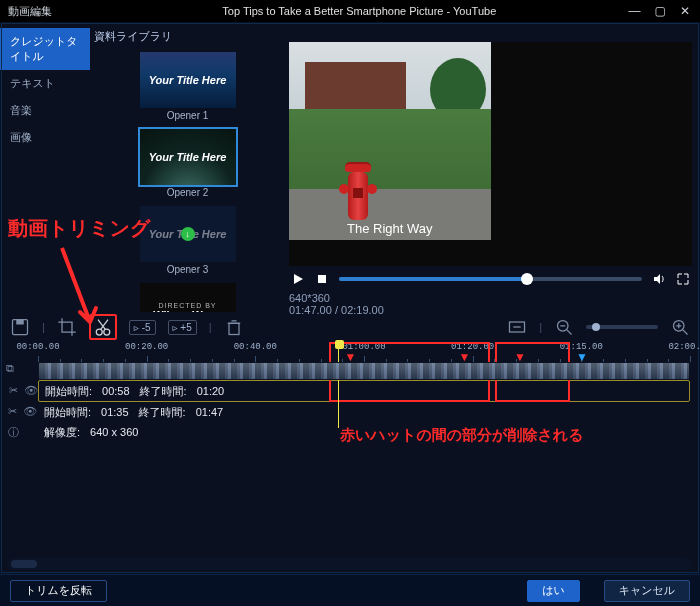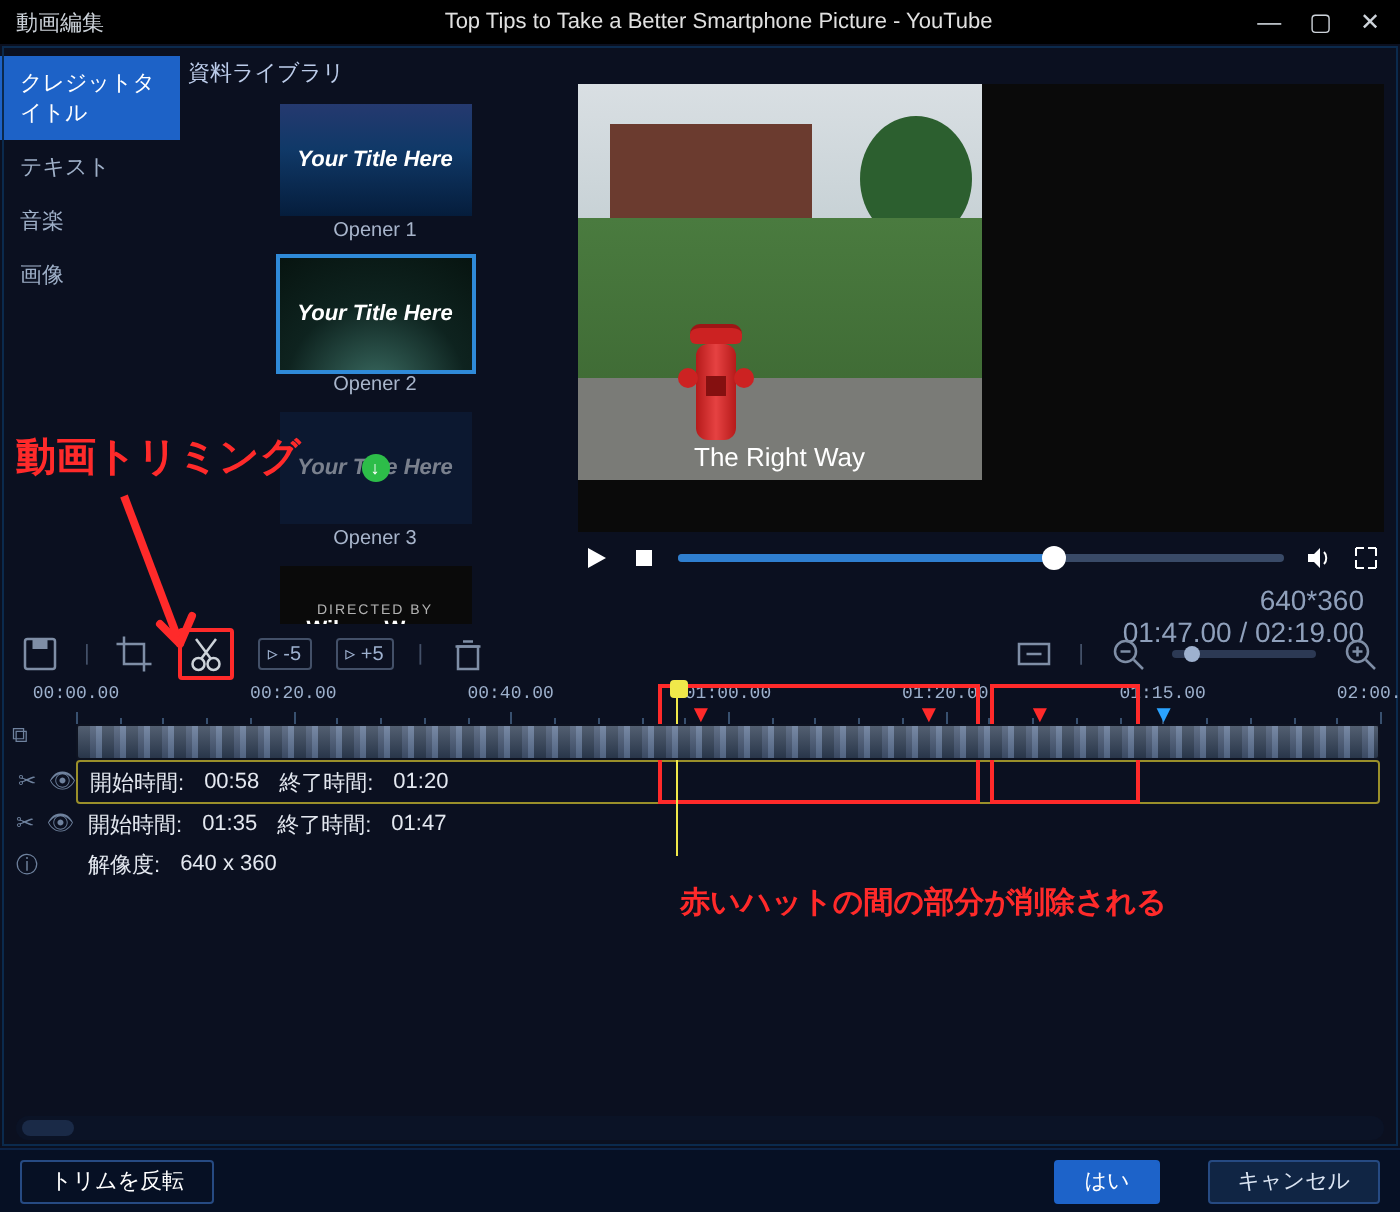--- a/index.html
+++ b/index.html
@@ -51,21 +51,21 @@
   .hydrant .armL { left:-6px; }
   .hydrant .armR { right:-6px; }
   .hydrant .nut { position:absolute; top:26px; left:50%; width:10px; height:10px; margin-left:-5px; background:#851010; }
   .caption { position:absolute; bottom:4px; width:100%; text-align:center; color:#fff; font-size:13px; }
 
   .playbar { display:flex; align-items:center; height:26px; gap:10px; padding:0 2px; }
   .pbtn { width:14px; height:14px; color:#fff; }
   .ptrack { flex:1; height:4px; background:#394a67; border-radius:2px; position:relative; }
   .pfill { position:absolute; left:0; top:0; bottom:0; width:62%; background:#2f7fd0; border-radius:2px; }
   .pknob { position:absolute; left:62%; top:50%; width:12px; height:12px; margin:-6px 0 0 -6px; background:#fff; border-radius:50%; }
-  .resrow { text-align:right; font-size:14px; color:#8fa0bb; padding-right:10px; }
+  .resrow { text-align:left; font-size:11px; color:#8fa0bb; padding-right:10px; }
   
   .toolrow { height:30px; display:flex; align-items:center; padding:0 10px; gap:12px; font-size:11px; color:#7f8ea6; }
   .tool { width:20px; height:18px; display:flex; align-items:center; justify-content:center; }
   .redbox { border:2px solid #ff2a2a; padding:2px; border-radius:2px; }
   .spacer { flex:1; }
   .ntool { font-size:10px; padding:1px 4px; border:1px solid #435068; border-radius:2px; color:#9eb1cf;}
   .zoomtrack { width:72px; height:4px; background:#2c3954; border-radius:2px; position:relative; }
   .zoomtrack .zk { position:absolute; left:6px; top:50%; width:8px; height:8px; margin-top:-4px; background:#9eb1cf; border-radius:50%; }
   
   .timeline { padding:0 10px 0 38px; position:relative; }
@@ -80,21 +80,21 @@
   .clip { position:absolute; top:0; height:18px; background:repeating-linear-gradient(90deg,#2d3c52 0 6px,#41526e 6px 9px,#5a6f90 9px 12px); border:1px solid #0e1321; border-radius:2px; }
   .clip .hl { position:absolute; inset:0; background:linear-gradient(rgba(255,255,255,.18),rgba(0,0,0,.1)); }
   .marker { position:absolute; top:-12px; font-size:12px; }
   .mk-red { color:#ff2a2a; }
   .mk-blue { color:#2aa3ff; }
   .rowico { position:absolute; left:-32px; width:26px; display:flex; gap:6px; font-size:11px; color:#6f829e; }
   .meta { border:1px solid #9a8f2a; border-radius:2px; }
   .metarow { height:20px; font-size:11px; color:#e4e8f0; display:flex; align-items:center; padding-left:6px; gap:10px; position:relative; }
   .metarow .rowico { top:3px; left:-30px; }
   .annot1 { position:absolute; left:8px; top:215px; font-size:20px; font-weight:bold; color:#ff2a2a; z-index:50; }
-  .annot2 { position:absolute; left:340px; top:442px; font-size:15px; font-weight:bold; color:#ff2a2a; z-index:50; }
+  .annot2 { position:absolute; left:340px; top:426px; font-size:15px; font-weight:bold; color:#ff2a2a; z-index:50; }
   .arrow { position:absolute; left:56px; top:244px; z-index:49; }
   .arrow svg { width:48px; height:94px; }
   
   .footer { position:absolute; left:0; right:0; bottom:0; height:32px; background:linear-gradient(#061024,#061024); border-top:1px solid #0d2346; display:flex; align-items:center; padding:0 10px; gap:24px; }
   .btn { height:22px; padding:0 14px; font-size:11px; border-radius:2px; display:flex; align-items:center; justify-content:center; border:1px solid #264a82;}
   .btn.flat { background:transparent; color:#fff; }
   .btn.primary { background:#1d63c9; border-color:#1d63c9; color:#fff; }
   .btn.sec { background:#102544; color:#dbe5f3; }
   .scroller { position:absolute; left:8px; right:8px; bottom:36px; height:12px; background:#0b1326; border-radius:6px; }
   .scroller .thumbbar { position:absolute; left:3px; top:2px; height:8px; width:26px; background:#1a2a47; border-radius:4px; }

